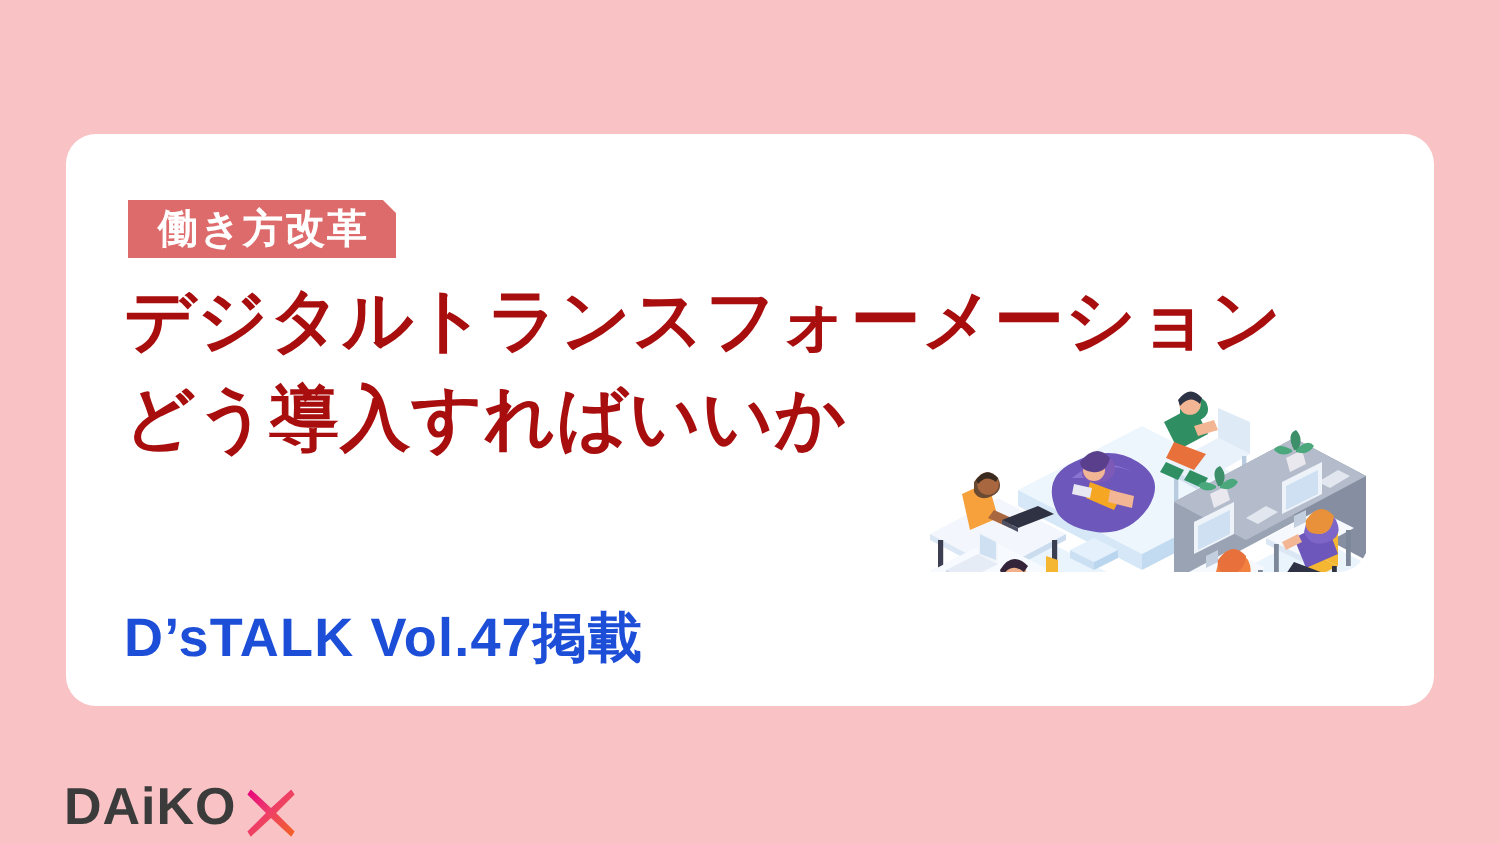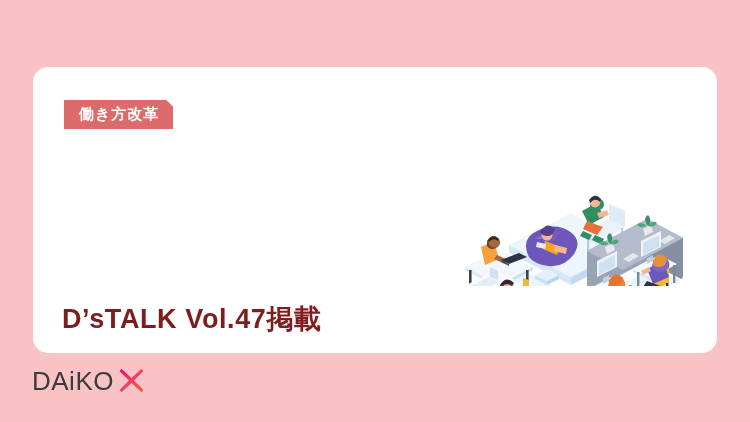--- a/index.html
+++ b/index.html
@@ -37,21 +37,21 @@
   #badge {
     position: absolute;
     left: 64px;
     top: 100px;
     height: 29px;
     padding: 0 14px 0 15px;
     display: flex;
     align-items: center;
     background: #dd6b6b;
     color: #ffffff;
-    font-size: 15px;
+    font-size: 20px;
     font-weight: bold;
     letter-spacing: 1px;
     -webkit-clip-path: polygon(0 0, calc(100% - 7px) 0, 100% 7px, 100% 100%, 0 100%);
     clip-path: polygon(0 0, calc(100% - 7px) 0, 100% 7px, 100% 100%, 0 100%);
   }
   
   #headline {
     position: absolute;
     left: 62px;
     top: 136px;
@@ -63,35 +63,35 @@
     white-space: nowrap;
   }
   #headline .hl {
     display: block;
   }
   
   #subtitle {
     position: absolute;
     left: 62px;
     top: 301px;
-    color: #7f1d1d;
+    color: #1d4ed8;
     font-size: 27px;
     font-weight: bold;
     letter-spacing: 0.6px;
     white-space: nowrap;
   }
   
   #logo {
     position: absolute;
     left: 32px;
-    top: 366px;
+    top: 388px;
     display: flex;
-    align-items: flex-start;
+    align-items: flex-end;
     font-size: 26px;
-    font-weight: normal;
+    font-weight: bold;
     letter-spacing: 0.5px;
     color: #3b3b3b;
   }
   #logo .logo-x {
     display: inline-block;
     width: 27px;
     height: 27px;
     margin: 0 4px;
     position: relative;
     top: 1px;
@@ -113,20 +113,22 @@
 
   <div id="backdrop"></div>
 
   <div id="card"></div>
 
   <div id="badge">
     <span>働き方改革</span>
   </div>
 
   <div id="headline">
+    <span class="hl">デジタルトランスフォーメーション</span>
+    <span class="hl">どう導入すればいいか</span>
   </div>
 
   <div id="subtitle">D’sTALK Vol.47掲載</div>
 
   <div id="logo">
     <span>DAiKO</span>
     <span class="logo-x">
       <svg viewBox="0 0 32 32" width="27" height="27" aria-hidden="true">
         <defs>
           <linearGradient id="xgrad" x1="0" y1="0" x2="1" y2="1">

